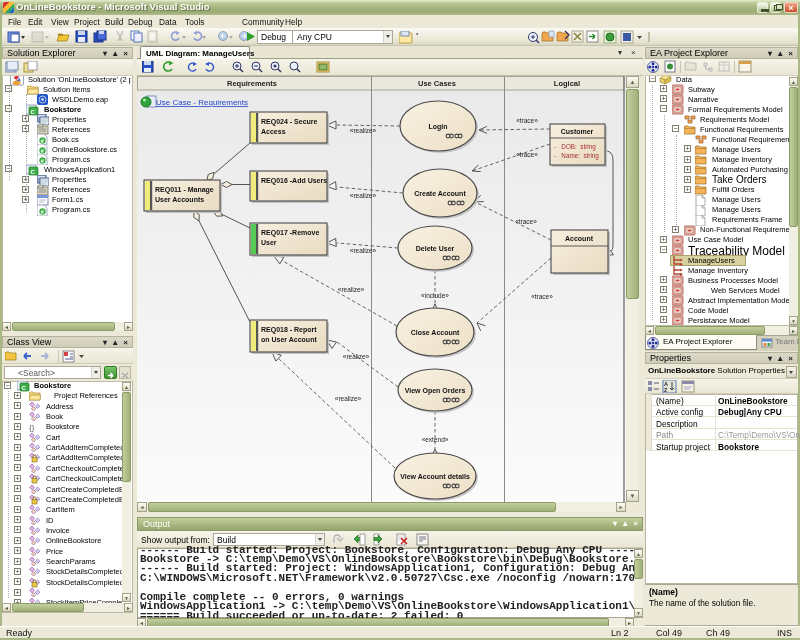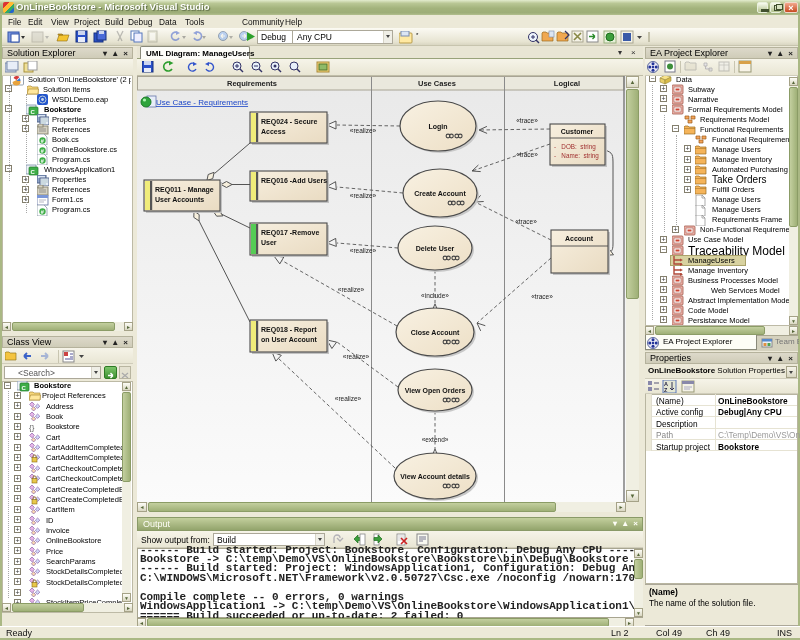--- a/index.html
+++ b/index.html
@@ -355,21 +355,21 @@
 <div class="abs" style="left:2px;top:381px;width:120px;height:226px;overflow:hidden;">
 <div class="pm" style="left:2px;top:0.5px;">−</div>
 <svg class="abs" style="left:15px;top:-1.0px;" width="13" height="12">
       <use href="#i-csproj"></use>
     </svg>
 <div class="trow" style="left:32px;top:0.0px;font-weight:bold;font-size:7.5px;">Bookstore</div>
 <div class="pm" style="left:12px;top:10.9px;">+</div>
 <svg class="abs" style="left:27px;top:10.4px;" width="12" height="10">
       <use href="#i-folder"></use>
     </svg>
-<div class="trow" style="left:40px;top:10.4px;font-size:7.5px;">Project References</div>
+<div class="trow" style="left:52px;top:10.4px;font-size:7.5px;">Project References</div>
 <div class="pm" style="left:12px;top:21.2px;">+</div>
 <svg class="abs" style="left:27px;top:20.7px;" width="12" height="10">
       <use href="#i-cls"></use>
     </svg>
 <div class="trow" style="left:44px;top:20.7px;font-size:7.5px;">Address</div>
 <div class="pm" style="left:12px;top:31.6px;">+</div>
 <svg class="abs" style="left:27px;top:31.1px;" width="12" height="10">
       <use href="#i-cls"></use>
     </svg>
 <div class="trow" style="left:44px;top:31.1px;font-size:7.5px;">Book</div>

